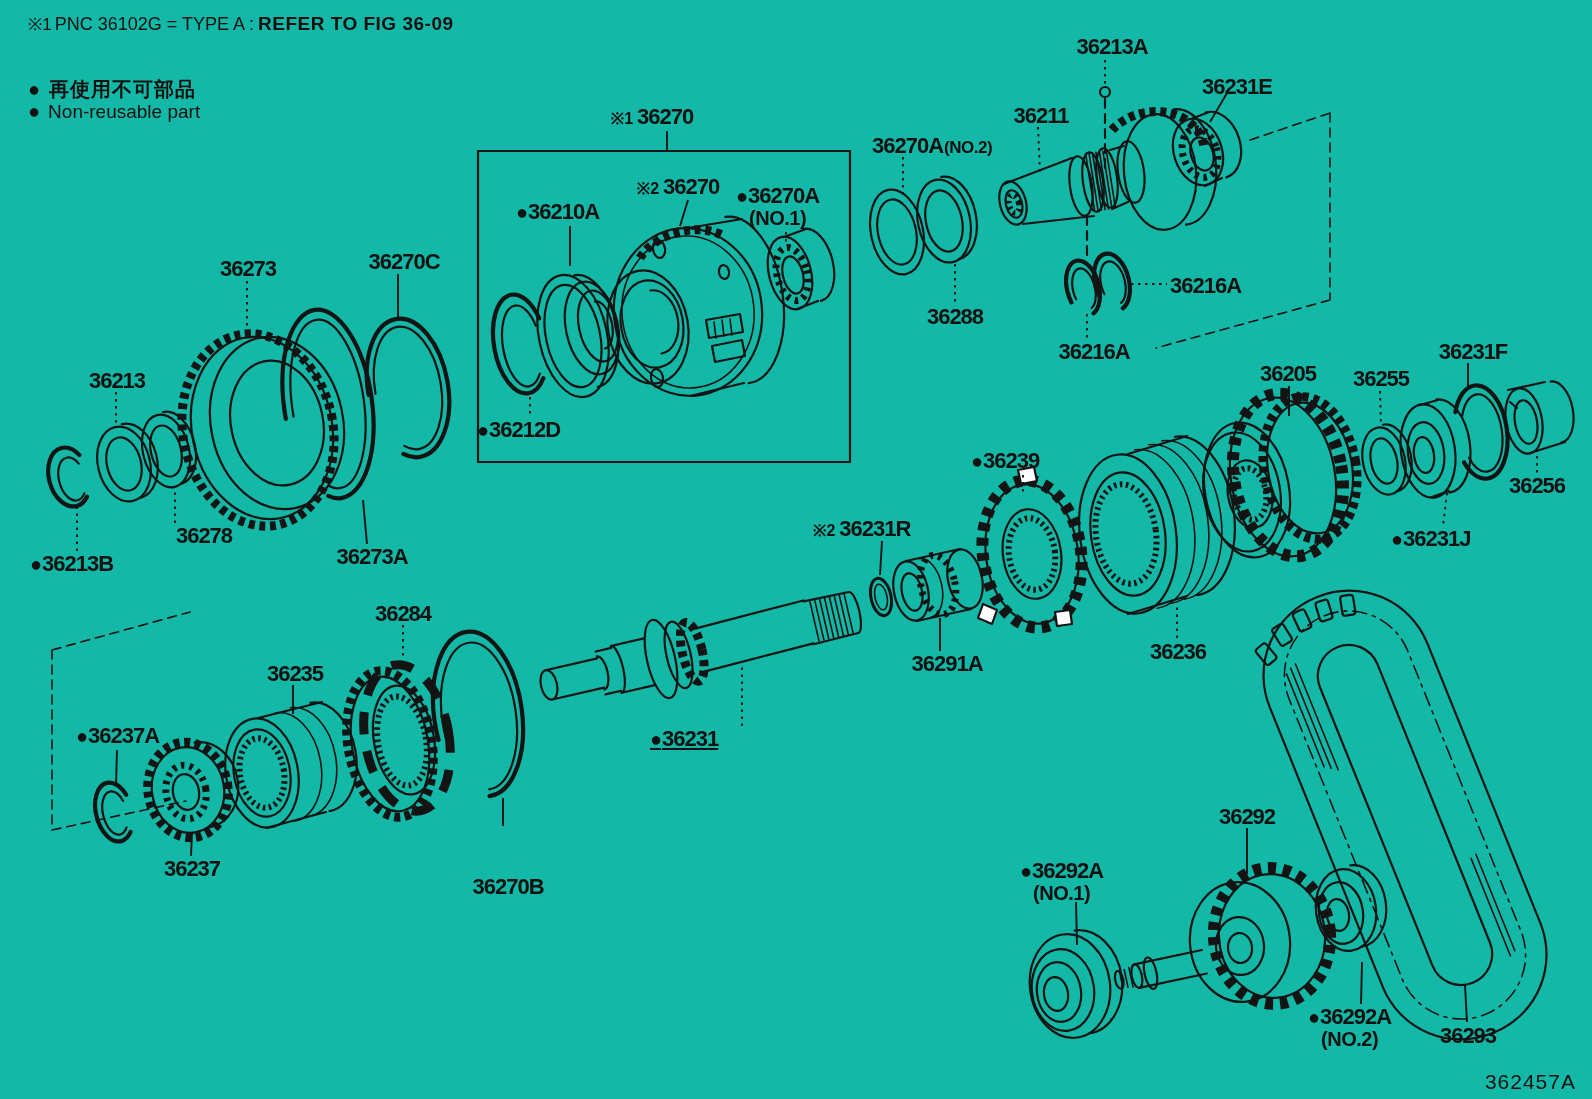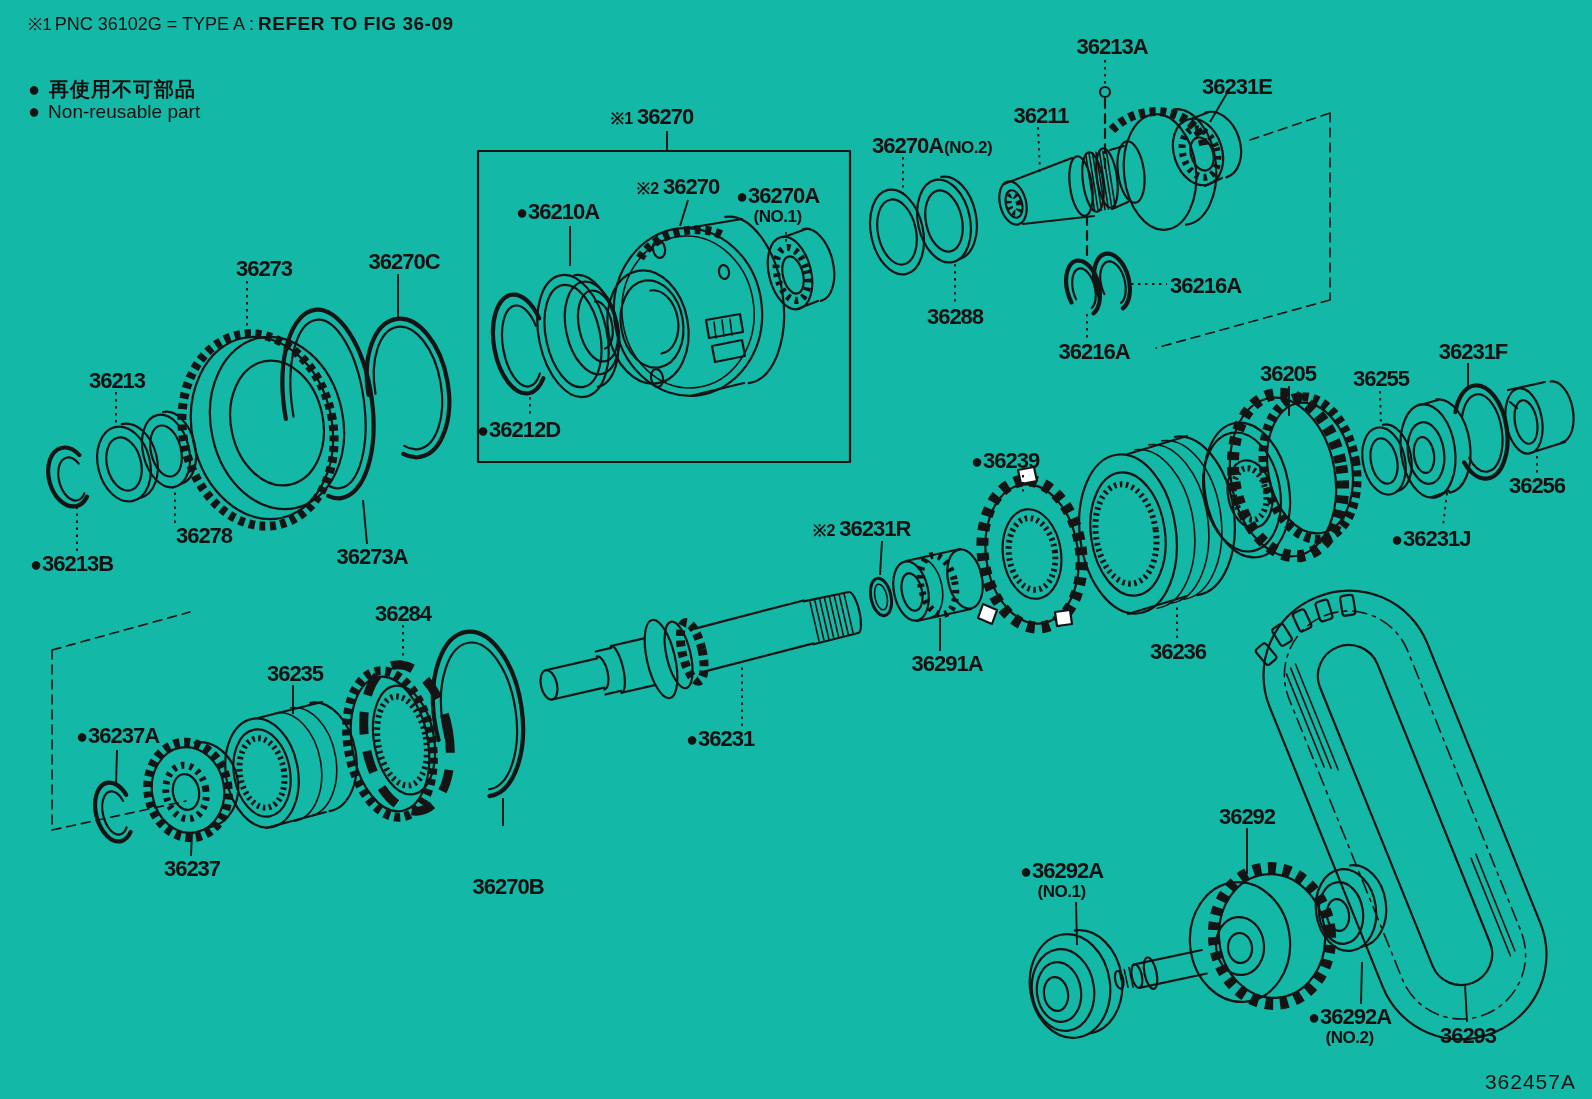--- a/index.html
+++ b/index.html
@@ -17,21 +17,21 @@
   .dash{stroke-dasharray:9 6}
   .ddot{stroke-dasharray:14 6 3 6}
   
   #labels{position:absolute;left:0;top:0;width:100%;height:100%;pointer-events:none;}
   .pl{position:absolute;font-weight:bold;font-size:22px;letter-spacing:-1px;line-height:1.0;
       white-space:nowrap;color:#111;text-align:center;}
   .pl.c{transform:translateX(-50%);}
   .pl .dot{font-size:20px;margin-right:1px;}
   .pl .pre{font-size:16px;margin-right:4px;letter-spacing:0;}
   .pl .subi{font-size:17px;letter-spacing:-0.5px;margin-left:1px;}
-  .pl .subb{font-size:17px;letter-spacing:-0.5px;margin-top:1px;}
+  .pl .subb{font-size:20px;letter-spacing:-0.5px;margin-top:1px;}
   
   .legend-line{position:absolute;font-size:18px;letter-spacing:0;white-space:nowrap;}
   .legend-line .pre{font-size:17px;margin-right:3px;}
   .legend-line b{font-size:19px;letter-spacing:0.5px;margin-left:4px;}
   .legend-line .dot{font-size:20px;margin-right:8px;}
   .lg-jp{font-weight:bold;font-size:20px;letter-spacing:1px;}
   .lg-en{font-size:19px;}
   #diagram-code{position:absolute;right:16px;top:1070px;font-size:21px;letter-spacing:1px;}
 </style>
 </head>
@@ -351,21 +351,21 @@
     <span class="pre">※1</span><span>PNC 36102G = TYPE A :</span><b>REFER TO FIG 36-09</b>
   </div>
   <div class="legend-line lg-jp" style="left:28px;top:76px">
     <span class="dot">●</span><span>再使用不可部品</span>
   </div>
   <div class="legend-line lg-en" style="left:28px;top:100px">
     <span class="dot">●</span><span>Non-reusable part</span>
   </div>
 
   <div id="labels">
-      <div class="pl c" style="left: 248px; top: 258px; margin-left: 16px;"><span><span>36273</span></span></div>
+      <div class="pl c" style="left: 248px; top: 258px;"><span><span>36273</span></span></div>
       <div class="pl c" style="left: 404px; top: 251px;"><span><span>36270C</span></span></div>
       <div class="pl c" style="left: 117px; top: 370px;"><span><span>36213</span></span></div>
       <div class="pl c" style="left: 176px; top: 525px; margin-left: 28px;"><span><span>36278</span></span></div>
       <div class="pl" style="left: 30px; top: 553px;"><span><span class="dot">●</span><span>36213B</span></span></div>
       <div class="pl c" style="left: 372px; top: 546px;"><span><span>36273A</span></span></div>
       <div class="pl c" style="left: 652px; top: 106px;"><span><span class="pre">※1</span><span>36270</span></span></div>
       <div class="pl c" style="left: 678px; top: 176px;"><span><span class="pre">※2</span><span>36270</span></span></div>
       <div class="pl" style="left: 516px; top: 201px;"><span><span class="dot">●</span><span>36210A</span></span></div>
       <div class="pl" style="left: 736px; top: 185px;"><span><span class="dot">●</span><span>36270A</span></span><div class="subb">(NO.1)</div></div>
       <div class="pl" style="left: 477px; top: 419px;"><span><span class="dot">●</span><span>36212D</span></span></div>
@@ -378,21 +378,21 @@
       <div class="pl c" style="left: 1094px; top: 341px;"><span><span>36216A</span></span></div>
       <div class="pl c" style="left: 1288px; top: 363px;"><span><span>36205</span></span></div>
       <div class="pl c" style="left: 1381px; top: 368px;"><span><span>36255</span></span></div>
       <div class="pl c" style="left: 1473px; top: 341px;"><span><span>36231F</span></span></div>
       <div class="pl c" style="left: 1537px; top: 475px;"><span><span>36256</span></span></div>
       <div class="pl" style="left: 1391px; top: 528px;"><span><span class="dot">●</span><span>36231J</span></span></div>
       <div class="pl" style="left: 971px; top: 450px;"><span><span class="dot">●</span><span>36239</span></span></div>
       <div class="pl" style="left: 813px; top: 518px;"><span><span class="pre">※2</span><span>36231R</span></span></div>
       <div class="pl c" style="left: 947px; top: 653px;"><span><span>36291A</span></span></div>
       <div class="pl c" style="left: 1178px; top: 641px;"><span><span>36236</span></span></div>
-      <div class="pl" style="left: 686px; top: 728px;"><span><span class="dot">●</span><span>36231</span></span></div>
+      <div class="pl" style="left: 650px; top: 728px; text-decoration: underline;"><span><span class="dot">●</span><span>36231</span></span></div>
       <div class="pl c" style="left: 403px; top: 603px;"><span><span>36284</span></span></div>
       <div class="pl c" style="left: 295px; top: 663px;"><span><span>36235</span></span></div>
       <div class="pl" style="left: 76px; top: 725px;"><span><span class="dot">●</span><span>36237A</span></span></div>
       <div class="pl c" style="left: 192px; top: 858px;"><span><span>36237</span></span></div>
       <div class="pl c" style="left: 508px; top: 828px; margin-top: 48px;"><span><span>36270B</span></span></div>
       <div class="pl c" style="left: 1247px; top: 806px;"><span><span>36292</span></span></div>
       <div class="pl" style="left: 1020px; top: 860px;"><span><span class="dot">●</span><span>36292A</span></span><div class="subb">(NO.1)</div></div>
       <div class="pl" style="left: 1308px; top: 1006px;"><span><span class="dot">●</span><span>36292A</span></span><div class="subb">(NO.2)</div></div>
       <div class="pl c" style="left: 1468px; top: 1025px;"><span><span>36293</span></span></div>
     </div>

